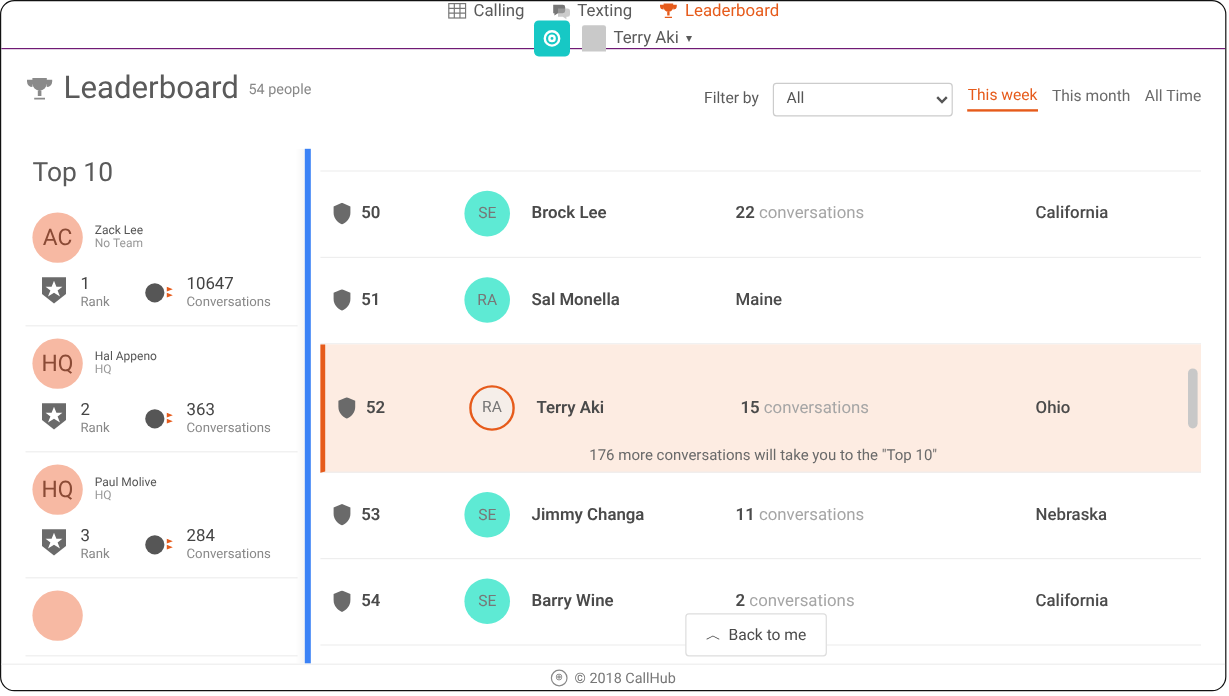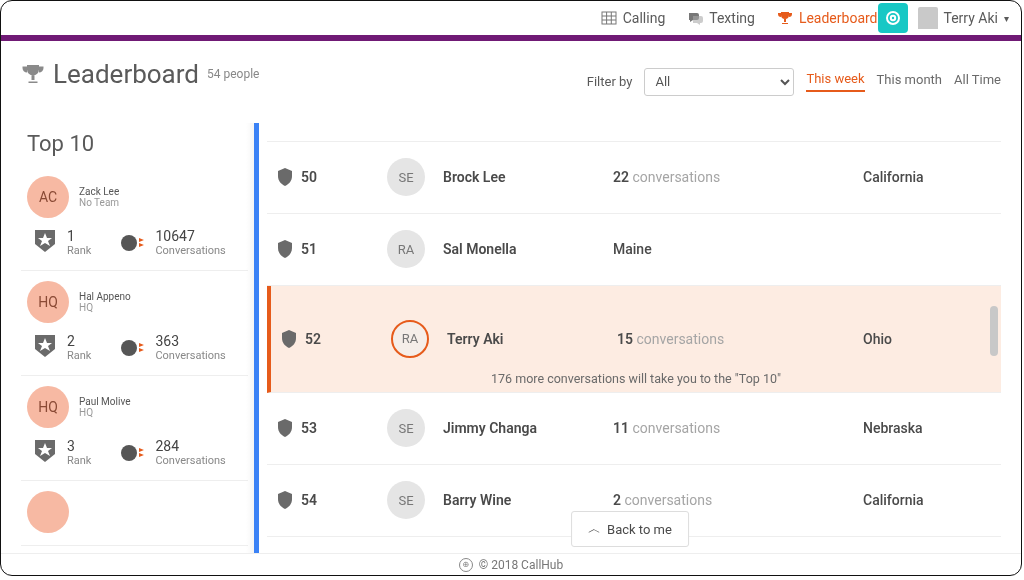--- a/index.html
+++ b/index.html
@@ -1,19 +1,19 @@
 <!DOCTYPE html>
 <html><head>
 <meta charset="utf-8">
 <style>
 * { margin:0; padding:0; box-sizing:border-box; font-family:-apple-system,BlinkMacSystemFont,"Segoe UI",Roboto,Helvetica,Arial,sans-serif; }
 body { background:#fff; width:1024px; height:580px; overflow:hidden; position:relative; }
 .frame { width:1022px; height:576px; background:#fff; border:1px solid #111; border-radius:12px; overflow:hidden; position:relative; }
 
-.topbar { height:40px; border-bottom:6px solid #701a75; display:flex; align-items:center; padding:0 12px; justify-content:flex-end; }
+.topbar { height:40px; border-bottom:1px solid #701a75; display:flex; align-items:center; padding:0 12px; justify-content:space-between;flex-direction:column; }
 .topnav { display:flex; align-items:center; gap:22px; }
 .navitem { display:flex; align-items:center; gap:6px; color:#5a5a5a; font-size:14px; cursor:pointer; }
 .navitem.active { color:#e65b1b; }
 .navicon { width:16px; height:16px; display:inline-flex; align-items:center; justify-content:center; }
 .topright { display:flex; align-items:center; gap:10px; }
 .sqbtn { width:30px; height:30px; background:#17c8c5; border-radius:4px; display:flex; align-items:center; justify-content:center; color:#fff; cursor:pointer; }
 .user { display:flex; align-items:center; gap:6px; color:#5a5a5a; font-size:14px; cursor:pointer; }
 .user .ava { width:20px; height:22px; background:#c9c9c9; border-radius:2px 2px 0 0; position:relative; }
 .caret { font-size:10px; }
 
@@ -26,35 +26,35 @@
 .filterarea select { height:28px; width:150px; border:1px solid #ccc; border-radius:3px; padding:0 6px; color:#555; font-size:13px; background:#fff; }
 .timefilt { color:#6a6a6a; cursor:pointer; padding-bottom:4px; }
 .timefilt.active { color:#e65b1b; border-bottom:2px solid #e65b1b; }
 
 .main { display:flex; flex:1; overflow:hidden; }
 .sidecol { width:238px; border-right:5px solid #3b82f6; padding:8px 6px 0 0; overflow:hidden; position:relative;margin-top:17px; }
 .sidecol::after { content:""; position:absolute; right:0; top:0; width:8px; height:100%; background:linear-gradient(90deg,rgba(0,0,0,0),rgba(0,0,0,0.04)); }
 .sidecol h2 { font-weight:400; color:#5a5a5a; font-size:22px; margin:0 0 10px 6px; }
 .topcard { border-bottom:1px solid #eee; padding:10px 6px 12px 6px; }
 .tc-head { display:flex; align-items:center; gap:10px; }
-.tc-ava { width:42px; height:42px; border-radius:50%; background:#f7b9a3; color:#8a4a35; display:flex; align-items:center; justify-content:center; font-size:14px; }
+.tc-ava { width:42px; height:42px; border-radius:50%; background:#f7b9a3; color:#8a4a35; display:flex; align-items:center; justify-content:center; font-size:19px; }
 .tc-name { font-size:10px; color:#555; }
 .tc-team { font-size:10px; color:#999; }
 .tc-stats { display:flex; gap:28px; margin-top:10px; padding-left:4px; }
 .stat { display:flex; align-items:center; gap:8px; color:#555; }
 .stat .num { font-size:14px; color:#444; }
 .stat .lbl { font-size:11px; color:#888; }
 .badgeicon { width:28px; height:30px; }
 .talkicon { width:28px; height:24px; }
 
 .listcol { flex:1; position:relative; overflow:hidden; padding-left:8px; }
 .row { display:flex; align-items:center; height:72px; border-bottom:1px solid #eee; padding:0 18px 0 10px; font-size:14px; color:#555; }
 .row.first { height:36px; border-bottom:1px solid #eee; }
 .row .rank { display:flex; align-items:center; gap:8px; width:110px; font-weight:600; color:#4a4a4a; }
-.row .rava { width:38px; height:38px; border-radius:50%; background:#e5e5e5; color:#777; display:flex; align-items:center; justify-content:center; font-size:13px; margin-right:18px; }
+.row .rava { width:38px; height:38px; border-radius:50%; background:#5eead4; color:#777; display:flex; align-items:center; justify-content:center; font-size:13px; margin-right:18px; }
 .row .name { width:170px; font-weight:600; color:#4a4a4a; }
 .row .conv { flex:1; color:#a5a5a5; }
 .row .conv b { color:#4a4a4a; font-weight:600; }
 .row .loc { width:120px; text-align:left; color:#4a4a4a; font-weight:500; }
 .row.highlight { background:#fdece2; border-left:4px solid #e65b1b; height:107px; flex-wrap:wrap; position:relative; }
 .row.highlight .rava { border:2px solid #e65b1b; background:#f5eee9; }
 .row.highlight .tiptext { width:100%; text-align:center; font-size:12.5px; color:#6a6a6a; position:absolute; bottom:6px; left:0; }
 .shield { width:16px; height:18px; }
 .backbtn { position:absolute; bottom:6px; left:50%; transform:translateX(-50%); background:#fff; border:1px solid #ddd; border-radius:3px; padding:8px 16px; font-size:13px; color:#4a4a4a; display:flex; align-items:center; gap:6px; cursor:pointer; }
 .vscroll { position:absolute; right:3px; top:200px; width:8px; height:50px; background:#c8c8c8; border-radius:4px; }

